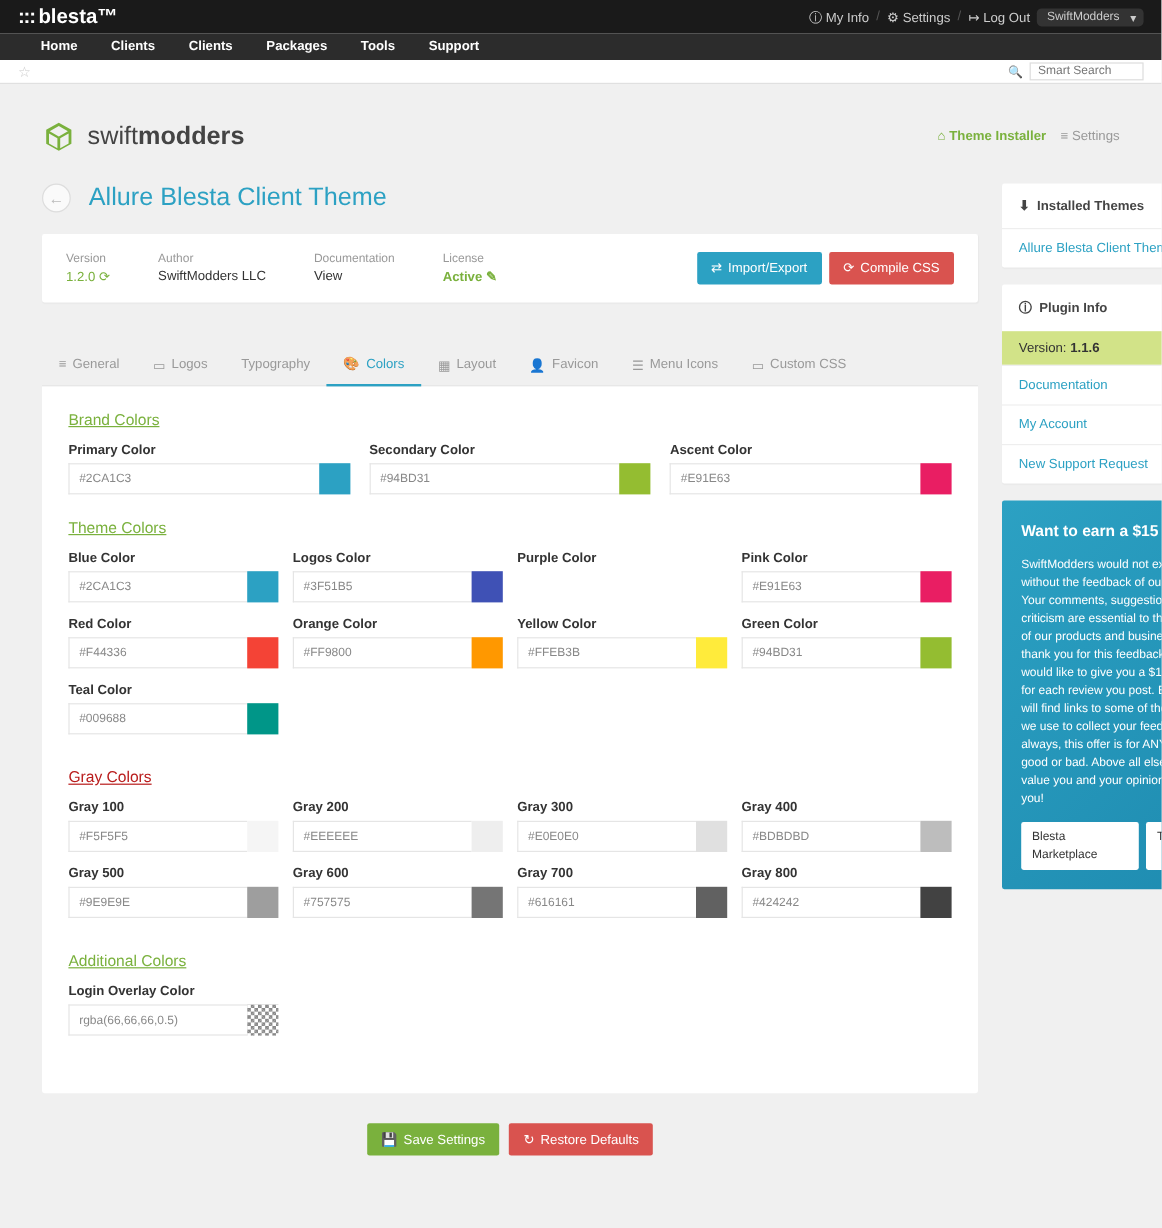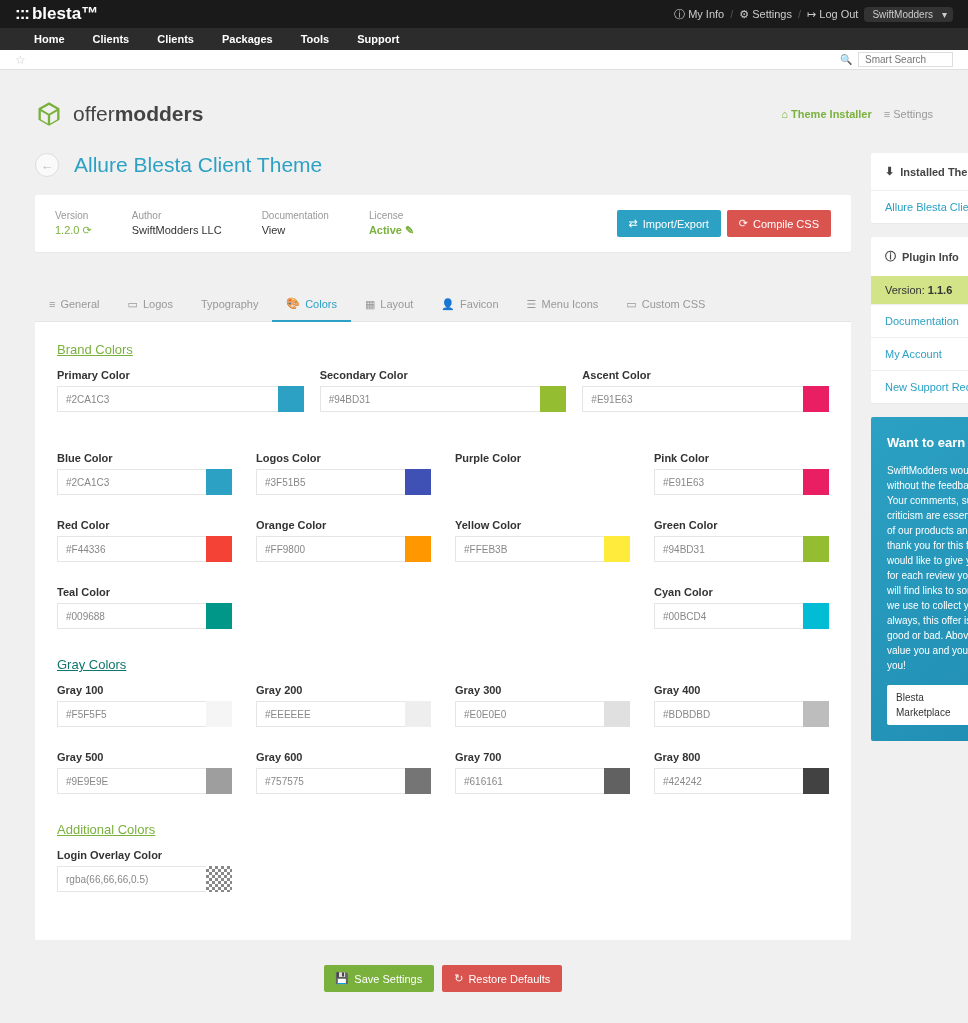--- a/index.html
+++ b/index.html
@@ -53,23 +53,23 @@
 .btn-blue { background: #2CA1C3; }
 .btn-red { background: #d9534f; }
 .btn-green { background: #7ab13d; }
 
 .tabs { display: flex; border-bottom: 1px solid #e5e5e5; font-size: 11px; margin-top: 20px; }
 .tab { padding: 10px 14px; color: #999; display: flex; align-items: center; gap: 5px; cursor: pointer; }
 .tab.active { color: #2CA1C3; border-bottom: 2px solid #2CA1C3; margin-bottom: -1px; }
 
 .panel { background: #fff; padding: 20px 22px; border-radius: 0 0 2px 2px; }
 .section-title { color: #7ab13d; font-size: 13px; font-weight: 400; margin-bottom: 12px; text-decoration: underline; }
-.section-title.gray { color: #0f766e; }
-.grid { display: grid; grid-template-columns: repeat(4, 1fr); gap: 24px; margin-bottom: 28px; }
-.grid3 { display: grid; grid-template-columns: repeat(3, 1fr); gap: 16px; margin-bottom: 40px; }
+.section-title.gray { color: #b91c1c; }
+.grid { display: grid; grid-template-columns: repeat(4, 1fr); gap: 12px; margin-bottom: 28px; }
+.grid3 { display: grid; grid-template-columns: repeat(3, 1fr); gap: 16px; margin-bottom: 20px; }
 .field .flbl { font-size: 11px; font-weight: bold; color: #333; margin-bottom: 5px; display: block; }
 .colorbox { display: flex; }
 .colorbox input { flex: 1; border: 1px solid #e5e5e5; border-right: none; padding: 6px 8px; font-size: 10px; color: #888; min-width: 0; }
 .swatch { width: 26px; height: 26px; flex-shrink: 0; }
 .checker { background-image: linear-gradient(45deg,#888 25%,transparent 25%),linear-gradient(-45deg,#888 25%,transparent 25%),linear-gradient(45deg,transparent 75%,#888 75%),linear-gradient(-45deg,transparent 75%,#888 75%); background-size: 6px 6px; background-position: 0 0,0 3px,3px -3px,-3px 0; }
 
 .actions { display: flex; justify-content: center; gap: 8px; padding: 25px 0 15px; }
 
 .sidecard { background: #fff; border-radius: 2px; margin-bottom: 14px; box-shadow: 0 1px 1px rgba(0,0,0,.03); }
 .sidecard-h { padding: 12px 14px; font-weight: bold; font-size: 11px; color: #444; display: flex; align-items: center; gap: 6px; }
@@ -115,21 +115,21 @@
   </div>
 </div>
 
 <div class="container">
 
   <div class="page-head">
     <div class="sm-logo">
       <svg width="28" height="28" viewBox="0 0 24 24">
           <path fill="#7ab13d" d="M12 2L3 7v10l9 5 9-5V7l-9-5zm0 2.3L18.5 8 12 11.7 5.5 8 12 4.3zM5 9.7l6 3.4v7L5 16.7v-7zm8 10.4v-7l6-3.4v7l-6 3.4z"></path>
         </svg>
-      <span><span class="thin">offer</span><span class="bold">modders</span></span>
+      <span><span class="thin">swift</span><span class="bold">modders</span></span>
     </div>
     <div class="crumbs">
       <span class="active"><span>⌂</span> <span>Theme Installer</span></span>
       <span><span>≡</span> <span>Settings</span></span>
     </div>
   </div>
 
   <div class="layout">
     <div class="main">
 
@@ -216,20 +216,21 @@
             </div>
             <div class="field">
               <label class="flbl">Ascent Color</label>
               <div class="colorbox">
                 <input type="text" value="#E91E63" style="">
                 <div class="swatch" style="background: rgb(233, 30, 99);"></div>
               </div>
             </div>
           </div>
 
+        <h3 class="section-title">Theme Colors</h3>
         <div class="grid" id="theme-grid">
             <div class="field">
               <label class="flbl">Blue Color</label>
               <div class="colorbox">
                 <input type="text" value="#2CA1C3" style="">
                 <div class="swatch" style="background: rgb(44, 161, 195);"></div>
               </div>
             </div>
             <div class="field">
               <label class="flbl">Logos Color</label>
@@ -278,27 +279,20 @@
             </div>
             <div class="field">
               <label class="flbl">Teal Color</label>
               <div class="colorbox">
                 <input type="text" value="#009688" style="">
                 <div class="swatch" style="background: rgb(0, 150, 136);"></div>
               </div>
             </div>
             <div class="field gap-placeholder"></div>
             <div class="field gap-placeholder"></div>
-            <div class="field">
-              <label class="flbl">Cyan Color</label>
-              <div class="colorbox">
-                <input type="text" value="#00BCD4" style="">
-                <div class="swatch" style="background: rgb(0, 188, 212);"></div>
-              </div>
-            </div>
           </div>
 
         <h3 class="section-title gray">Gray Colors</h3>
         <div class="grid" id="gray-grid">
             <div class="field">
               <label class="flbl">Gray 100</label>
               <div class="colorbox">
                 <input type="text" value="#F5F5F5" style="">
                 <div class="swatch" style="background: rgb(245, 245, 245);"></div>
               </div>

